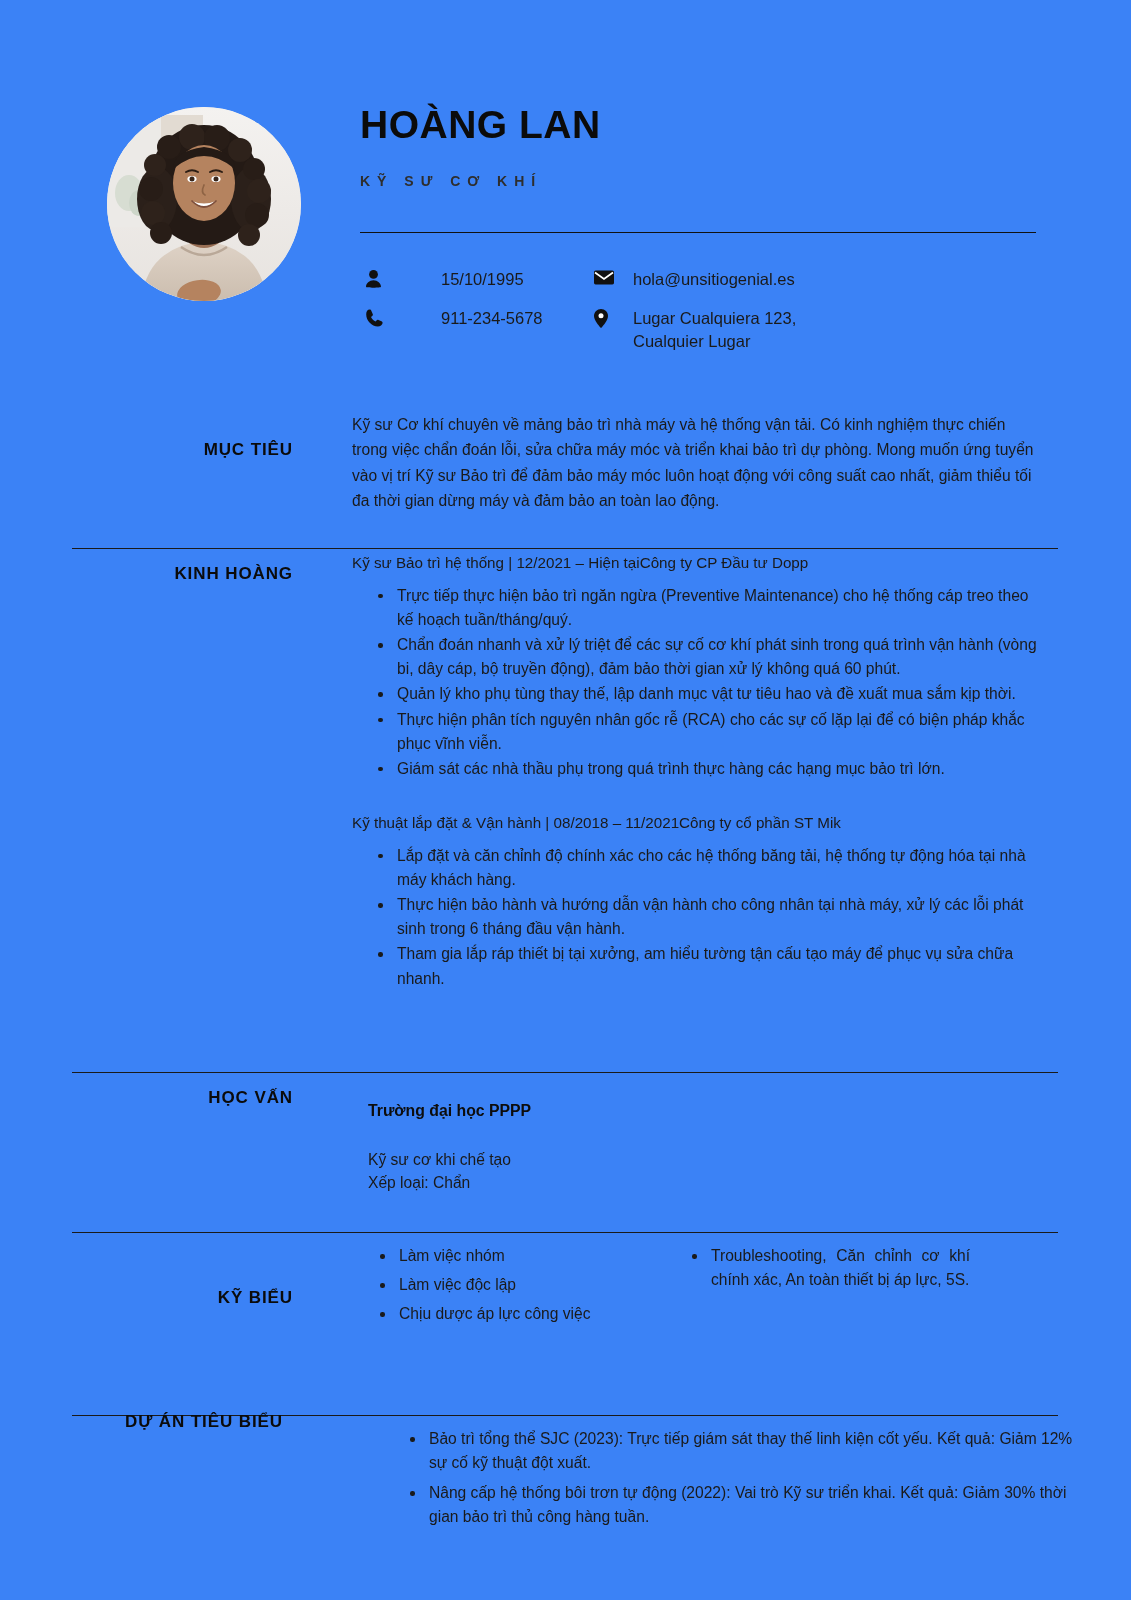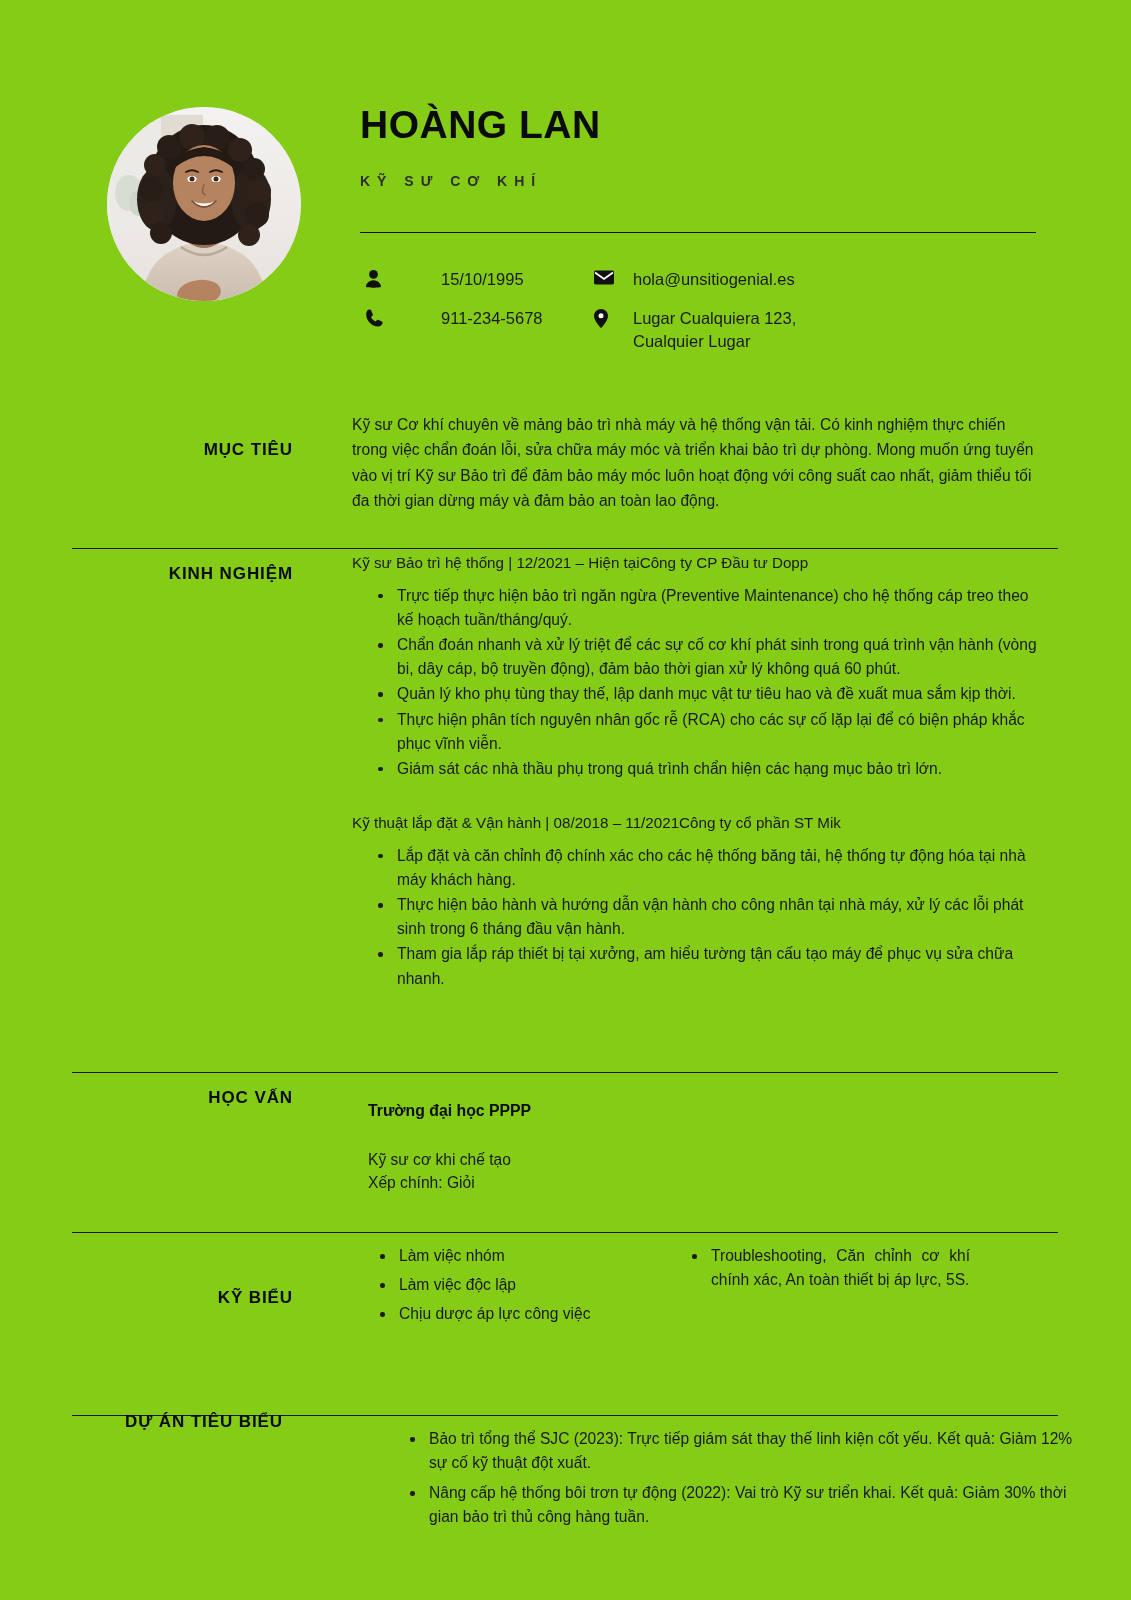--- a/index.html
+++ b/index.html
@@ -8,21 +8,21 @@
     background: #ffffff;
   }
   body {
     font-family: "Liberation Sans", sans-serif;
     color: #111111;
   }
   #page {
     position: relative;
     width: 1131px;
     height: 1600px;
-    background: #84cc16;
+    background: #3b82f6;
     overflow: hidden;
     box-sizing: border-box;
   }
 
   
   .header {
     position: absolute;
     left: 0;
     top: 0;
     width: 1131px;
@@ -312,31 +312,31 @@
       </div>
 
     </div>
   </div>
 
   <div class="sec-label" style="top:440px">MỤC TIÊU</div>
   <div class="sec-body" style="top:412px">Kỹ sư Cơ khí chuyên về mảng bảo trì nhà máy và hệ thống vận tải. Có kinh nghiệm thực chiến trong việc chẩn đoán lỗi, sửa chữa máy móc và triển khai bảo trì dự phòng. Mong muốn ứng tuyển vào vị trí Kỹ sư Bảo trì để đảm bảo máy móc luôn hoạt động với công suất cao nhất, giảm thiểu tối đa thời gian dừng máy và đảm bảo an toàn lao động.</div>
 
   <div class="rule" style="top:548px"></div>
 
-  <div class="sec-label" style="top:564px">KINH NGHIỆM</div>
+  <div class="sec-label" style="top:564px">KINH HOÀNG</div>
   <div class="sec-body" style="top:552px">
 
     <div>
       <div class="job-head">Kỹ sư Bảo trì hệ thống | 12/2021 – Hiện tạiCông ty CP Đầu tư Dopp</div>
       <ul class="blist">
         <li>Trực tiếp thực hiện bảo trì ngăn ngừa (Preventive Maintenance) cho hệ thống cáp treo theo kế hoạch tuần/tháng/quý.</li>
         <li>Chẩn đoán nhanh và xử lý triệt để các sự cố cơ khí phát sinh trong quá trình vận hành (vòng bi, dây cáp, bộ truyền động), đảm bảo thời gian xử lý không quá 60 phút.</li>
         <li>Quản lý kho phụ tùng thay thế, lập danh mục vật tư tiêu hao và đề xuất mua sắm kịp thời.</li>
         <li>Thực hiện phân tích nguyên nhân gốc rễ (RCA) cho các sự cố lặp lại để có biện pháp khắc phục vĩnh viễn.</li>
-        <li>Giám sát các nhà thầu phụ trong quá trình chẩn hiện các hạng mục bảo trì lớn.</li>
+        <li>Giám sát các nhà thầu phụ trong quá trình thực hàng các hạng mục bảo trì lớn.</li>
       </ul>
     </div>
 
     <div style="height:30px"></div>
 
     <div>
       <div class="job-head">Kỹ thuật lắp đặt &amp; Vận hành | 08/2018 – 11/2021Công ty cổ phần ST Mik</div>
       <ul class="blist">
         <li>Lắp đặt và căn chỉnh độ chính xác cho các hệ thống băng tải, hệ thống tự động hóa tại nhà máy khách hàng.</li>
         <li>Thực hiện bảo hành và hướng dẫn vận hành cho công nhân tại nhà máy, xử lý các lỗi phát sinh trong 6 tháng đầu vận hành.</li>
@@ -345,21 +345,21 @@
     </div>
 
   </div>
 
   <div class="rule" style="top:1072px"></div>
 
   <div class="sec-label" style="top:1088px">HỌC VẤN</div>
   <div class="sec-body" style="top:1098px; left:368px">
     <div class="edu-school">Trường đại học PPPP</div>
     <div class="edu-line">Kỹ sư cơ khi chế tạo</div>
-    <div class="edu-line">Xếp chính: Giỏi</div>
+    <div class="edu-line">Xếp loại: Chẩn</div>
   </div>
 
   <div class="rule" style="top:1232px"></div>
 
   <div class="sec-label" style="top:1288px">KỸ BIỂU</div>
   <div class="sec-body" style="top:1244px; left:368px">
     <div class="skills-cols">
       <div class="skill-col left">
         <ul class="blist">
           <li>Làm việc nhóm</li>

